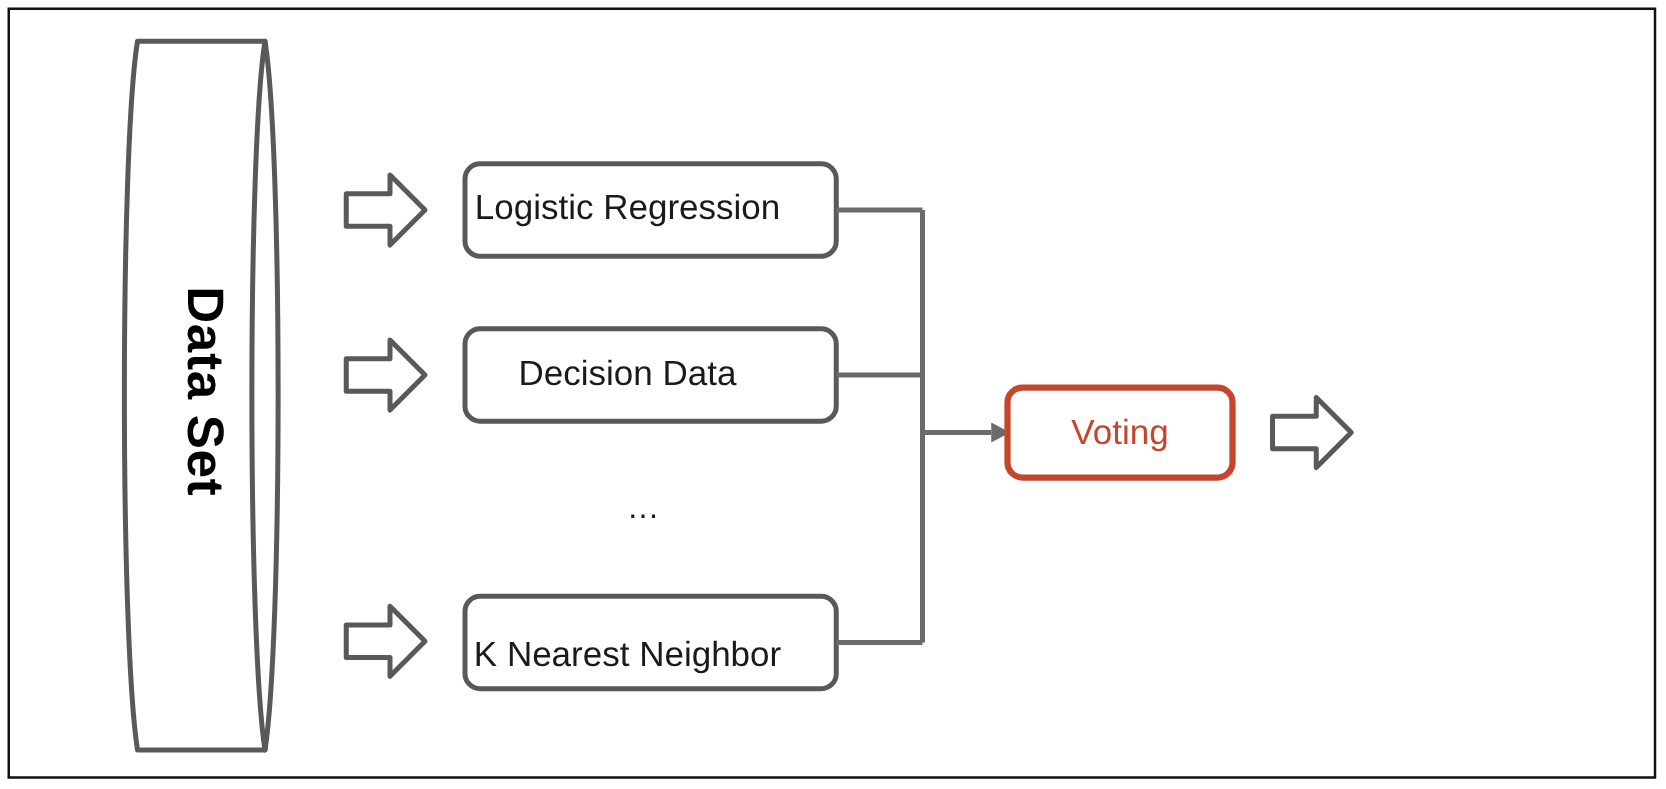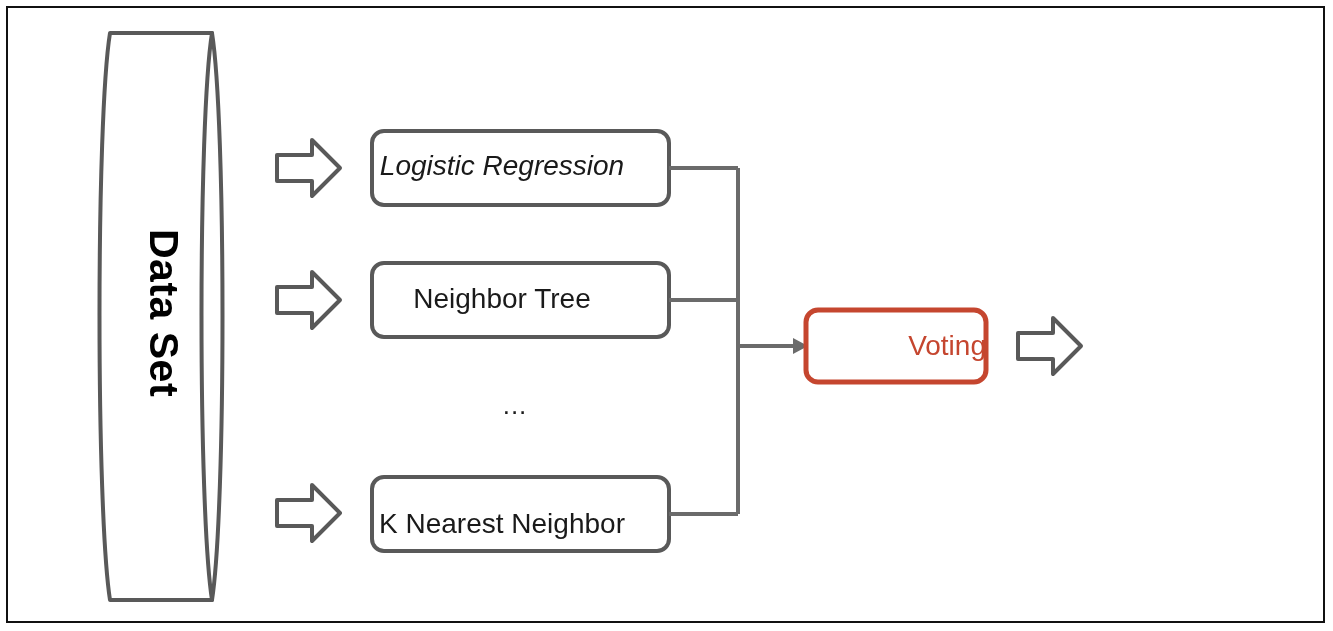--- a/index.html
+++ b/index.html
@@ -58,37 +58,37 @@
     color: #000000;
     transform: rotate(90deg);
     transform-origin: center center;
   }
   
   .box-label {
     font-size: 28px;
     color: #1a1a1a;
     text-align: center;
   }
-  #label-logistic  { left: 372px; top: 152px; width: 260px; font-style: italic; }
+  #label-logistic  { left: 372px; top: 152px; width: 260px; }
   #label-decision  { left: 372px; top: 285px; width: 260px; }
   #label-knn       { left: 372px; top: 510px; width: 260px; }
   #label-ellipsis {
     left: 470px;
     top: 392px;
     width: 90px;
     text-align: center;
     font-size: 26px;
     color: #1a1a1a;
     letter-spacing: 1px;
   }
   #label-voting {
     left: 806px;
     top: 332px;
     width: 180px;
-    text-align: right;
+    text-align: center;
     font-size: 28px;
     color: #C5462F;
   }
   #label-final {
     left: 1090px;
     top: 326px;
     width: 200px;
     text-align: left;
     font-size: 30px;
     color: #111111;
@@ -144,21 +144,21 @@
     </g>
 
     <rect x="806" y="310" width="180" height="72" rx="12" ry="12" fill="#ffffff" stroke="#C5462F" stroke-width="5"></rect>
 
   </svg>
 
   <div class="node-label" id="dataset-label">Data Set</div>
 
   <div class="node-label box-label" id="label-logistic">Logistic Regression</div>
 
-  <div class="node-label box-label" id="label-decision">Neighbor Tree</div>
+  <div class="node-label box-label" id="label-decision">Decision Data</div>
 
   <div class="node-label" id="label-ellipsis">...</div>
 
   <div class="node-label box-label" id="label-knn">K Nearest Neighbor</div>
 
   <div class="node-label" id="label-voting">Voting</div>
 
 
 </div>
 

